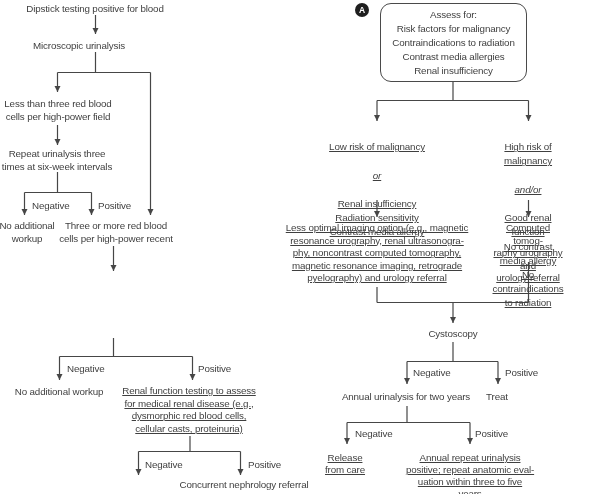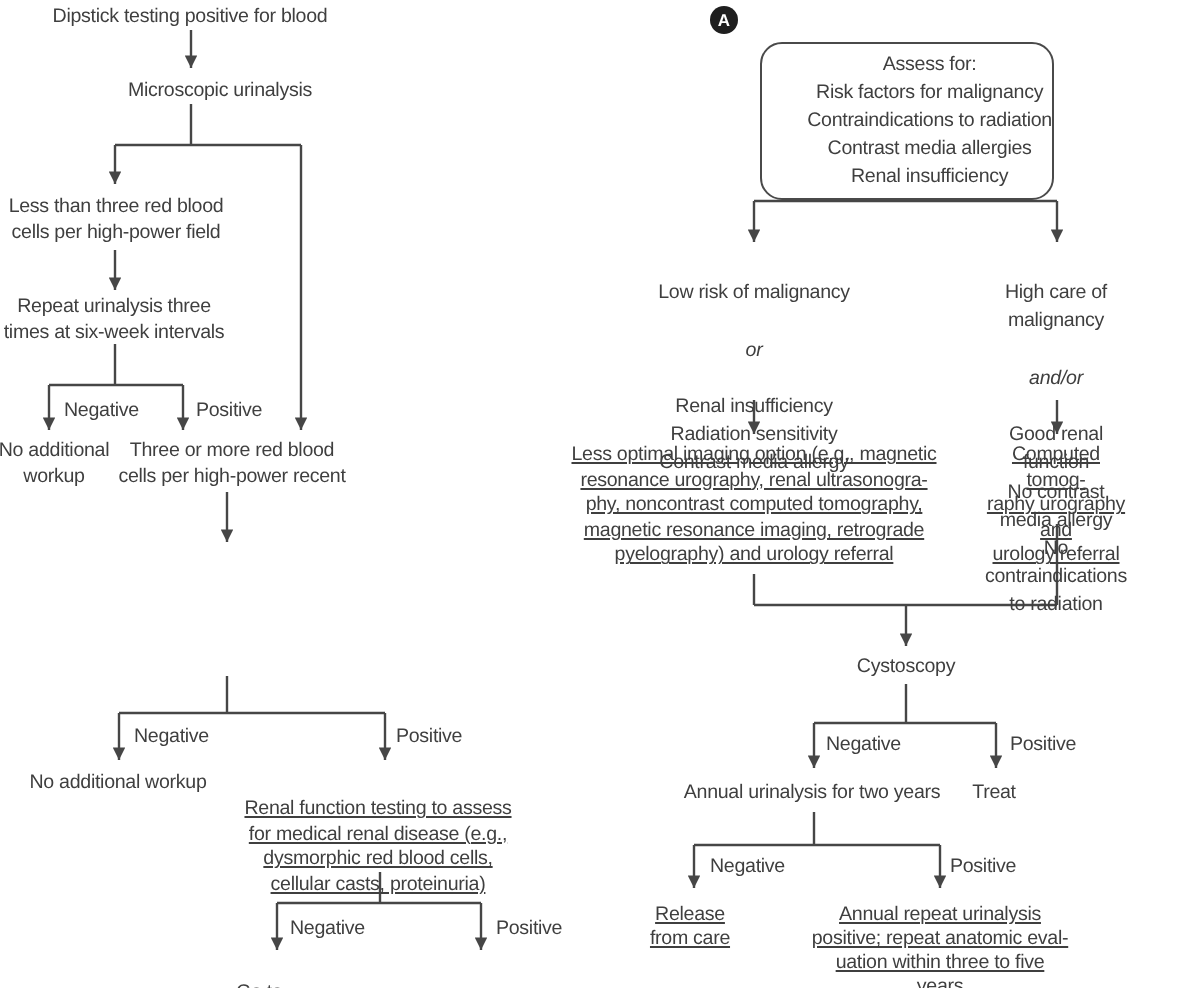--- a/index.html
+++ b/index.html
@@ -7,29 +7,29 @@
     position:relative;width:600px;height:494px;background:#ffffff;
     font-family:"Liberation Sans",sans-serif;overflow:hidden;
   }
   svg.wires{position:absolute;left:0;top:0;width:600px;height:494px;}
   .node{
     position:absolute;
     font-size:9.8px;line-height:13px;letter-spacing:-0.15px;
     color:#3f3f3f;white-space:pre-line;text-align:center;
     transform:translateX(-50%);
   }
-  .lh14{line-height:14.2px;}
+  .lh14{line-height:14.2px;text-decoration:underline;}
   .lh125{line-height:12.6px;text-decoration:underline;}
   .lh12{line-height:12px;text-decoration:underline;}
   .label{transform:none;text-align:center;}
   .conj{font-style:italic;text-align:center;}
   .assess-box{
     position:absolute;left:380px;top:3px;width:147px;height:79px;
     box-sizing:border-box;border:1.4px solid #4a4a4a;border-radius:11px;
-    display:flex;align-items:center;justify-content:flex-end;background:#ffffff;margin-top:18px;
+    display:flex;align-items:center;justify-content:center;background:#ffffff;
   }
   .assess-box .boxtext{
     font-size:9.8px;line-height:14px;letter-spacing:-0.15px;color:#3f3f3f;
     white-space:pre-line;text-align:center;
   }
   .badge{
     position:absolute;left:355px;top:3px;width:14px;height:14px;border-radius:50%;
     background:#1f1f1f;color:#ffffff;font-weight:bold;font-size:8.5px;line-height:14px;
     text-align:center;letter-spacing:0;
   }
@@ -73,62 +73,63 @@
       <path d="M528.5,200 V217" marker-end="url(#ah)"></path>
       <path d="M453,302.5 V323" marker-end="url(#ah)"></path>
       <path d="M407,361.5 V384" marker-end="url(#ah)"></path>
       <path d="M498,361.5 V384" marker-end="url(#ah)"></path>
       <path d="M347,422.5 V444" marker-end="url(#ah)"></path>
       <path d="M470,422.5 V444" marker-end="url(#ah)"></path>
     </g>
   </svg>
 
   <div class="node" style="left:95px;top:2px">Dipstick testing positive for blood</div>
-  <div class="node" style="left:110px;top:39px">Microscopic urinalysis</div>
+  <div class="node" style="left:79px;top:39px">Microscopic urinalysis</div>
   <div class="node" style="left:58px;top:97px">Less than three red blood
 cells per high-power field</div>
   <div class="node" style="left:57px;top:147px">Repeat urinalysis three
 times at six-week intervals</div>
   <div class="node label" style="left:32px;top:199px">Negative</div>
   <div class="node label" style="left:98px;top:199px">Positive</div>
   <div class="node" style="left:27px;top:219px">No additional
 workup</div>
   <div class="node" style="left:116px;top:219px">Three or more red blood
 cells per high-power recent</div>
   <div class="node label" style="left:67px;top:362px">Negative</div>
   <div class="node label" style="left:198px;top:362px">Positive</div>
   <div class="node" style="left:59px;top:385px">No additional workup</div>
-  <div class="node lh125" style="left:189px;top:399px">Renal function testing to assess
+  <div class="node lh125" style="left:189px;top:385px">Renal function testing to assess
 for medical renal disease (e.g.,
 dysmorphic red blood cells,
 cellular casts, proteinuria)</div>
   <div class="node label" style="left:145px;top:458px">Negative</div>
   <div class="node label" style="left:248px;top:458px">Positive</div>
   <div class="node label" style="left:118px;top:477px">
     <span>Go to</span>
   </div>
+  <div class="node" style="left:244px;top:478px">Concurrent nephrology referral</div>
 
   <div class="badge">A</div>
   <div class="assess-box">
     <div class="boxtext">Assess for:
 Risk factors for malignancy
 Contraindications to radiation
 Contrast media allergies
 Renal insufficiency</div>
   </div>
 
   <div class="node lh14" style="left:377px;top:126px">
     <div>Low risk of malignancy</div>
     <div class="conj">or</div>
     <div>Renal insufficiency
 Radiation sensitivity
 Contrast media allergy</div>
   </div>
   <div class="node lh14" style="left:528px;top:126px">
-    <div>High care of malignancy</div>
+    <div>High risk of malignancy</div>
     <div class="conj">and/or</div>
     <div>Good renal function
 No contrast media allergy
 No contraindications to radiation</div>
   </div>
 
   <div class="node lh125" style="left:377px;top:222px">Less optimal imaging option (e.g., magnetic
 resonance urography, renal ultrasonogra-
 phy, noncontrast computed tomography,
 magnetic resonance imaging, retrograde

